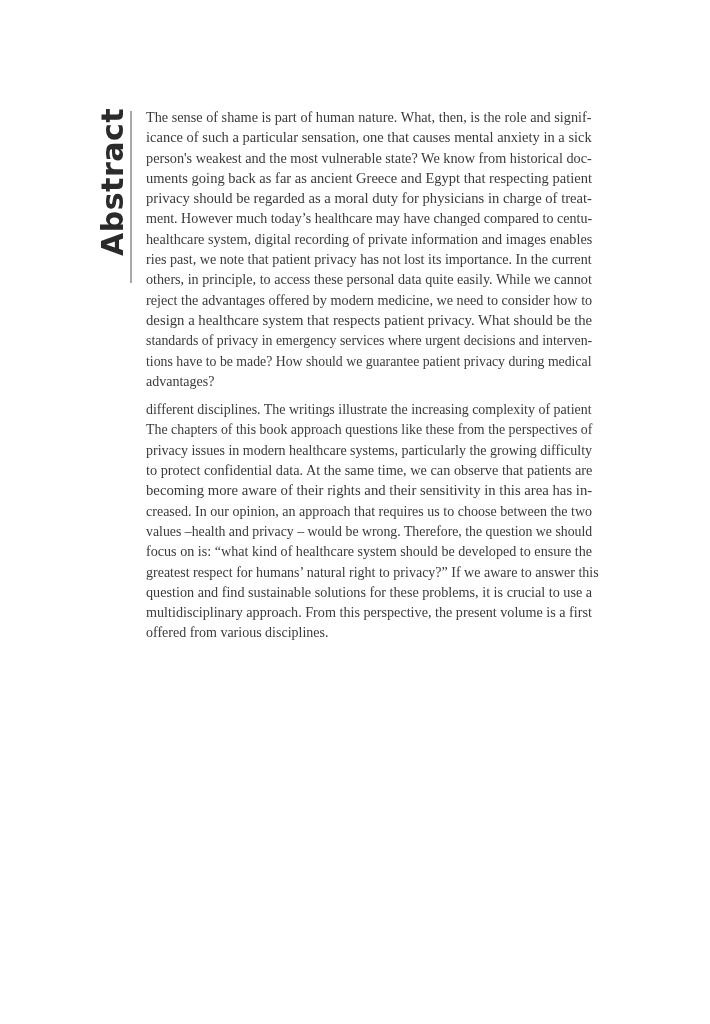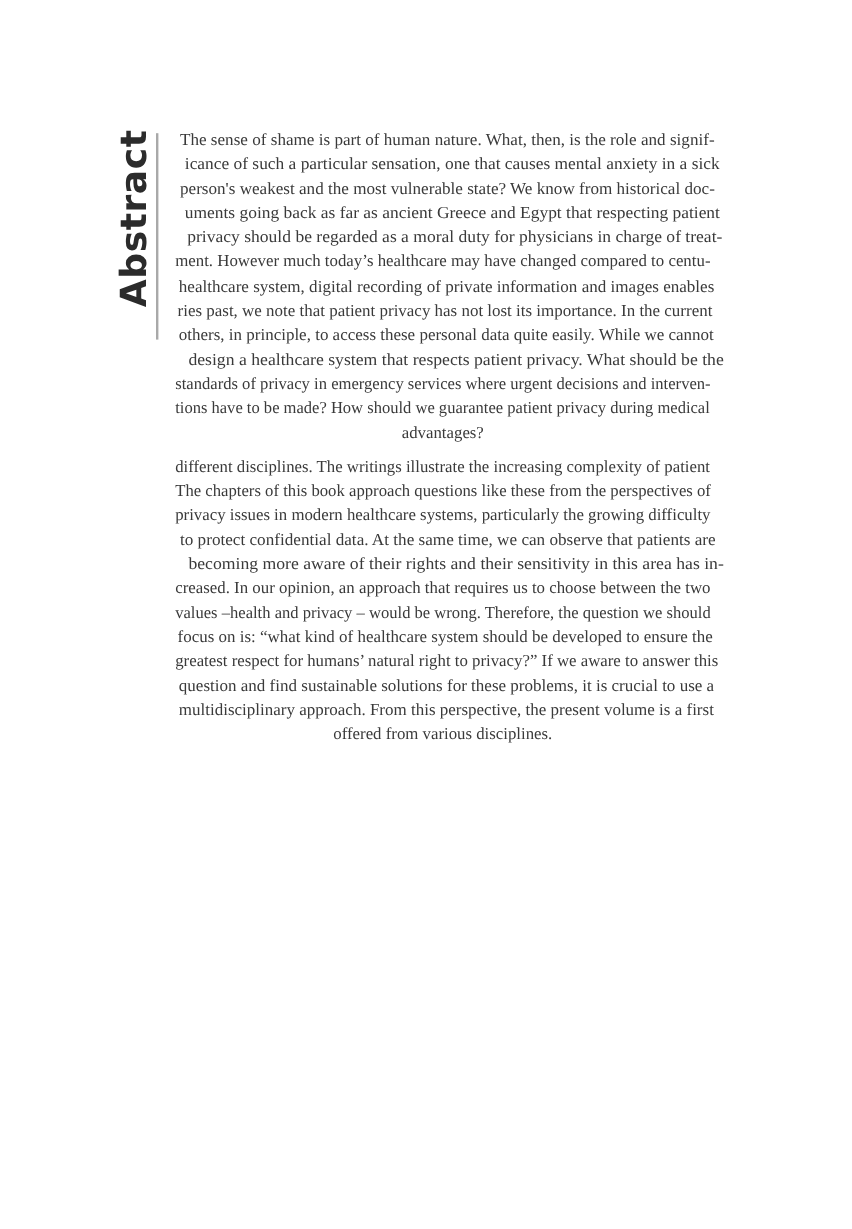--- a/index.html
+++ b/index.html
@@ -48,21 +48,20 @@
     background: #a9a9a9;
   }
   
   .text-column {
     position: absolute;
     left: 146px;
     top: 108px;
     width: 446px;
     color: #3a3a3a;
     font-size: 14px;
-    text-align: center;
   }
   .para + .para {
     margin-top: 8px;
   }
   .line {
     height: 20.3px;
     line-height: 20.3px;
     white-space: nowrap;
   }
   .line > span {
@@ -86,20 +85,21 @@
       <div class="para">
         <div class="line"><span style="transform: scaleX(1.0183);">The sense of shame is part of human nature. What, then, is the role and signif-</span></div>
         <div class="line"><span style="transform: scaleX(1.0348);">icance of such a particular sensation, one that causes mental anxiety in a sick</span></div>
         <div class="line"><span style="transform: scaleX(1.0183);">person's weakest and the most vulnerable state? We know from historical doc-</span></div>
         <div class="line"><span style="transform: scaleX(1.0372);">uments going back as far as ancient Greece and Egypt that respecting patient</span></div>
         <div class="line"><span style="transform: scaleX(1.0445);">privacy should be regarded as a moral duty for physicians in charge of treat-</span></div>
         <div class="line"><span style="transform: scaleX(1.0022);">ment. However much today’s healthcare may have changed compared to centu-</span></div>
         <div class="line"><span style="transform: scaleX(1.0159);">healthcare system, digital recording of private information and images enables</span></div>
         <div class="line"><span style="transform: scaleX(1.009);">ries past, we note that patient privacy has not lost its importance. In the current</span></div>
         <div class="line"><span style="transform: scaleX(1.0113);">others, in principle, to access these personal data quite easily. While we cannot</span></div>
+        <div class="line"><span style="transform: scaleX(1.0136);">reject the advantages offered by modern medicine, we need to consider how to</span></div>
         <div class="line"><span style="transform: scaleX(1.0519);">design a healthcare system that respects patient privacy. What should be the</span></div>
         <div class="line"><span style="transform: scaleX(0.9889);">standards of privacy in emergency services where urgent decisions and interven-</span></div>
         <div class="line"><span style="transform: scaleX(0.9845);">tions have to be made? How should we guarantee patient privacy during medical</span></div>
         <div class="line"><span class="last-line">advantages?</span></div>
       </div>
       <div class="para">
         <div class="line"><span style="transform: scaleX(0.9978);">different disciplines. The writings illustrate the increasing complexity of patient</span></div>
         <div class="line"><span style="transform: scaleX(0.9933);">The chapters of this book approach questions like these from the perspectives of</span></div>
         <div class="line"><span style="transform: scaleX(1);">privacy issues in modern healthcare systems, particularly the growing difficulty</span></div>
         <div class="line"><span style="transform: scaleX(1.0206);">to protect confidential data. At the same time, we can observe that patients are</span></div>

